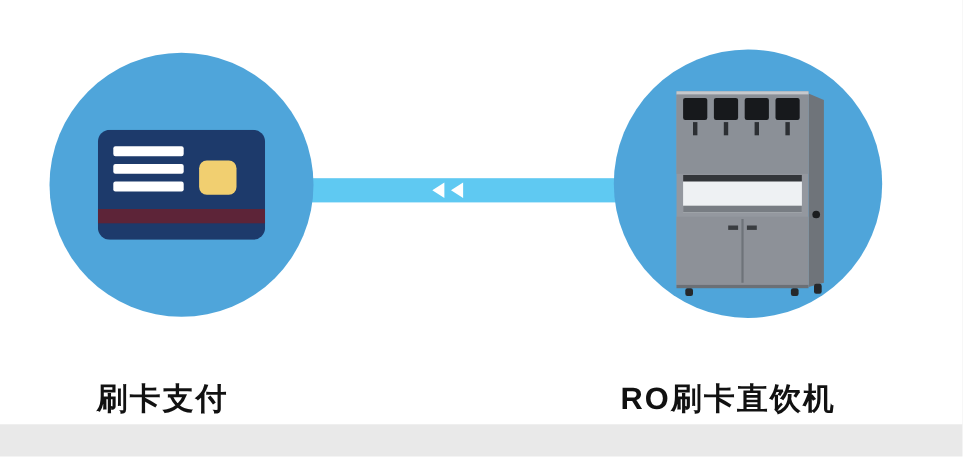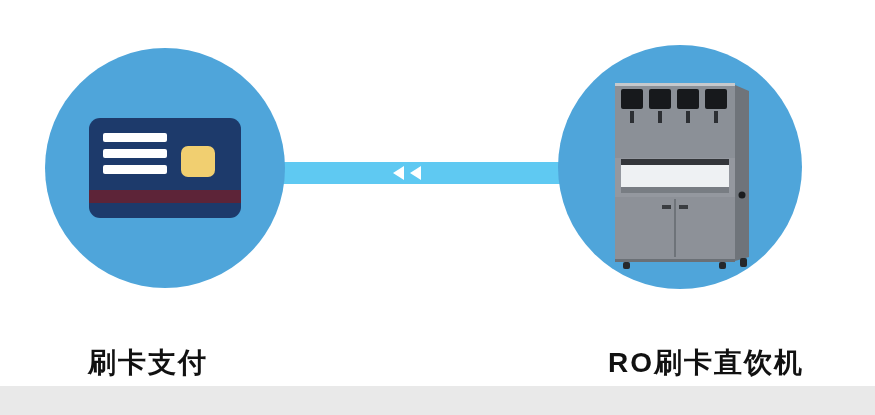--- a/index.html
+++ b/index.html
@@ -45,21 +45,21 @@
   .card-chip{fill:var(--card-chip);}
   .card-stripe{fill:var(--card-stripe);}
   .card-line{fill:#ffffff;}
   
   .label{
     position:absolute;top:344px;font-size:28px;font-weight:700;
     color:var(--label-text);letter-spacing:2px;white-space:nowrap;
     transform:translateX(-50%);
   }
   .label-left{left:148px;}
-  .label-right{left:706px;}
+  .label-right{left:662px;}
 </style>
 </head>
 <body>
 
 <div class="canvas">
 
   <div class="connector"></div>
   <div class="arrows">
     <span class="tri"></span>
     <span class="tri"></span>

